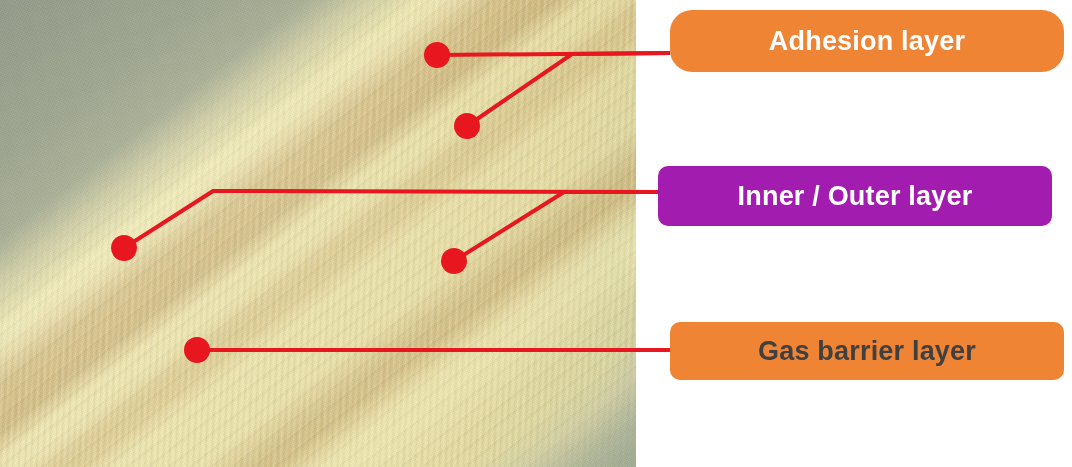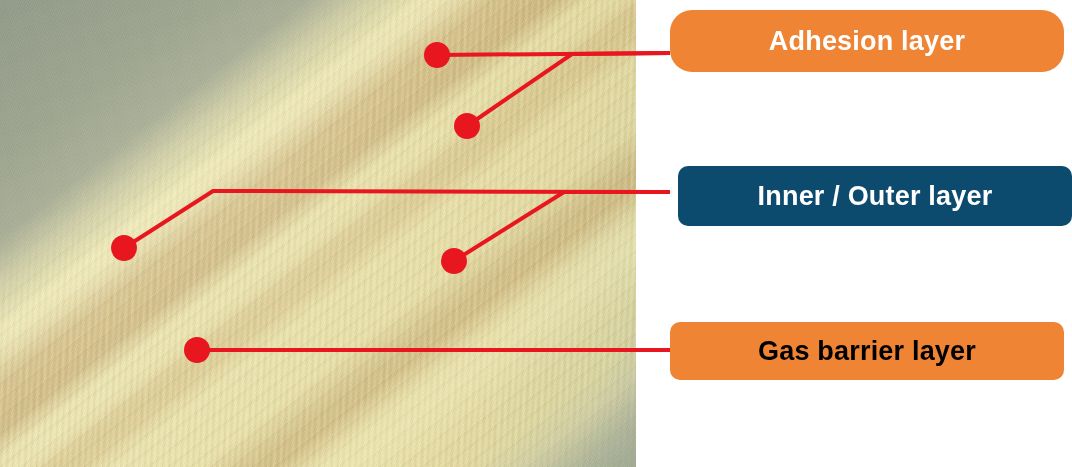--- a/index.html
+++ b/index.html
@@ -166,21 +166,21 @@
         <circle cx="124" cy="248" r="13" fill="#E8161F"></circle>
         <circle cx="454" cy="261" r="13" fill="#E8161F"></circle>
         <circle cx="197" cy="350" r="13" fill="#E8161F"></circle>
       </g>
   </svg>
 
   <div class="label-box" id="box-0" style="left: 670px; top: 10px; width: 394px; height: 62px; background: rgb(239, 132, 52); color: rgb(255, 255, 255); border-radius: 22px;">
     <span>Adhesion layer</span>
   </div>
 
-  <div class="label-box" id="box-1" style="left: 678px; top: 166px; width: 394px; height: 60px; background: #0c4a6e; color: rgb(255, 255, 255); border-radius: 10px;">
+  <div class="label-box" id="box-1" style="left: 658px; top: 166px; width: 394px; height: 60px; background: #a21caf; color: rgb(255, 255, 255); border-radius: 10px;">
     <span>Inner / Outer layer</span>
   </div>
 
-  <div class="label-box" id="box-2" style="left: 670px; top: 322px; width: 394px; height: 58px; background: rgb(239, 132, 52); color: #000000; border-radius: 10px;">
+  <div class="label-box" id="box-2" style="left: 670px; top: 322px; width: 394px; height: 58px; background: rgb(239, 132, 52); color: #404040; border-radius: 10px;">
     <span>Gas barrier layer</span>
   </div>
 
 </div>
 
 </body></html>

